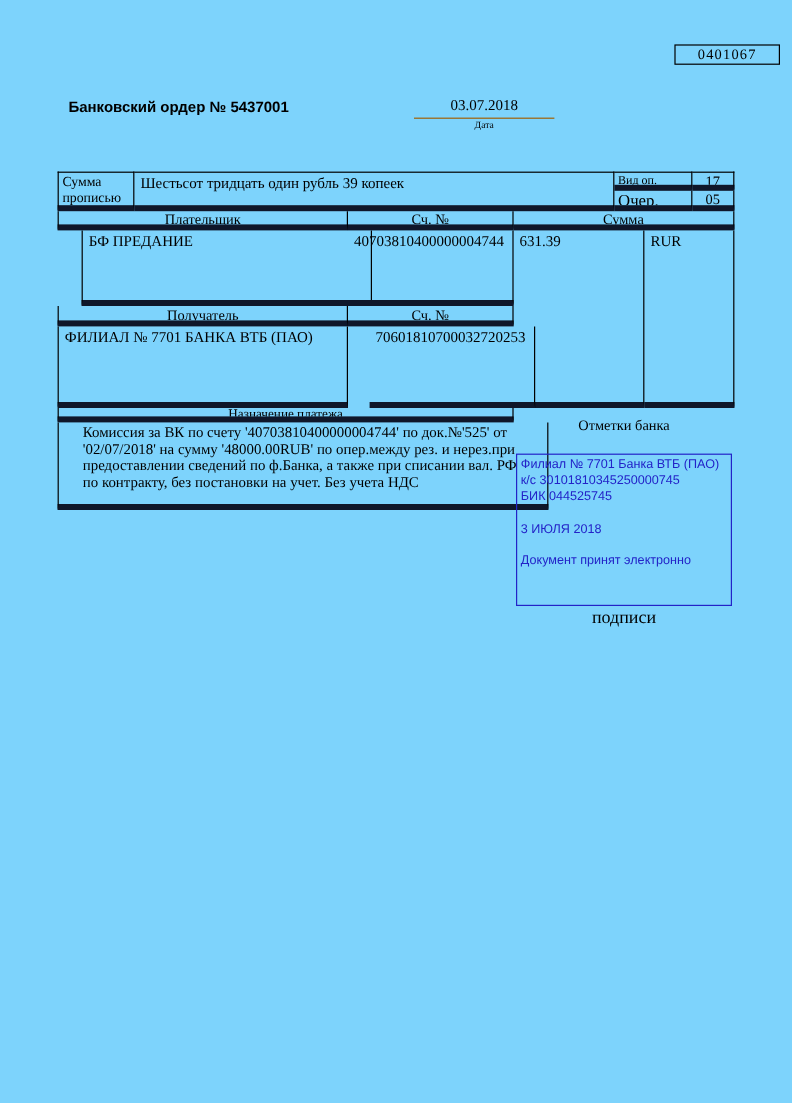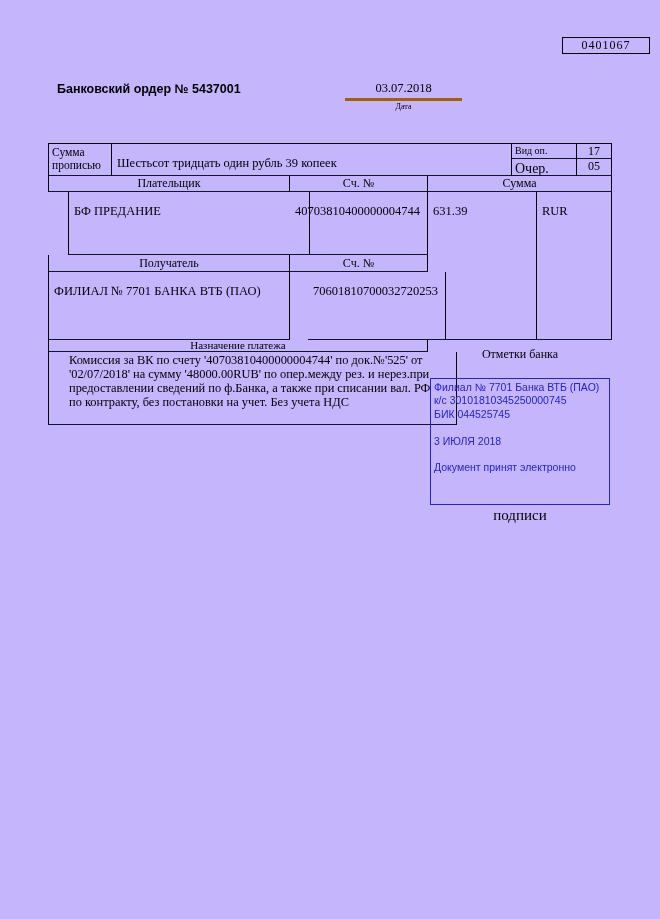--- a/index.html
+++ b/index.html
@@ -1,55 +1,55 @@
 <!DOCTYPE html>
 <html style="--stamp-color: #2323c8;"><head>
 <meta charset="utf-8">
 <style>
   html,body{margin:0;padding:0;}
   body{background:#e8e8e8;}
   .page{
     position:relative;
     width:660px;height:919px;
     margin:0 auto;
-    background:#c4b5fd;
+    background:#7dd3fc;
     font-family:"Liberation Serif", serif;
     color:#000;
     overflow:hidden;
   }
   
   .form-code{
     position:absolute;left:562px;top:37px;width:88px;height:17px;
     border:1px solid #000;box-sizing:border-box;
     font-size:12px;line-height:15px;text-align:center;letter-spacing:1px;
   }
   
   .title{
     position:absolute;left:57px;top:82px;
     font-family:"Liberation Sans", sans-serif;
     font-weight:bold;font-size:12.5px;
   }
   
   .date-block{position:absolute;left:345px;top:81px;width:117px;}
   .date-value{
     text-align:center;font-size:12.5px;height:17px;
-    border-bottom:3px solid #a16207;
+    border-bottom:1px solid #a16207;
   }
   .date-label{text-align:center;font-size:8px;padding-top:1px;}
   
   .ordertable{
     position:absolute;left:48px;top:143px;width:564px;height:380px;
     font-size:12.5px;
   }
   .cell{position:absolute;box-sizing:border-box;overflow:hidden;}
   .bt{border-top:1px solid #000;}
-  .bb{border-bottom:1px solid #0f172a;}
+  .bb{border-bottom:5px solid #0f172a;}
   .bl{border-left:1px solid #000;}
   .br{border-right:1px solid #000;}
-  .t-top{padding:12px 5px;}
+  .t-top{padding:2px 5px;}
   .t-center{text-align:center;}
   .lbl{font-size:12px;}
   .c-sumlabel{left:0;top:0;width:64px;height:33px;font-size:11.5px;line-height:13px;padding:2px 3px;}
   .c-sumwords{left:64px;top:0;width:400px;height:33px;}
   .c-vidop-label{left:464px;top:0;width:65px;height:16px;font-size:10px;padding:1px 3px;}
   .c-vidop-value{left:529px;top:0;width:35px;height:16px;font-size:12px;line-height:14px;}
   .c-ocher-label{left:464px;top:16px;width:65px;height:17px;font-size:14px;padding:2px 3px;}
   .c-ocher-value{left:529px;top:16px;width:35px;height:17px;font-size:12px;line-height:15px;}
   .c-payer-h{left:0;top:33px;width:242px;height:16px;line-height:15px;}
   .c-payeracc-h{left:242px;top:33px;width:138px;height:16px;line-height:15px;}

